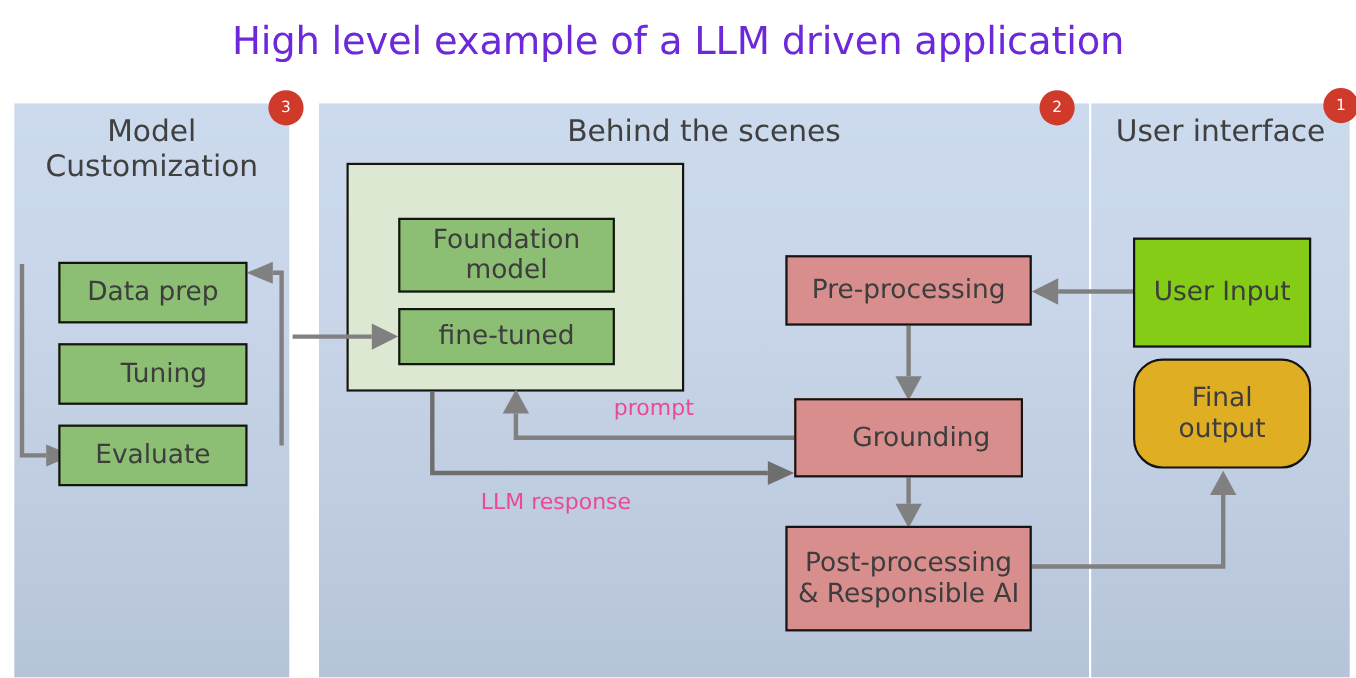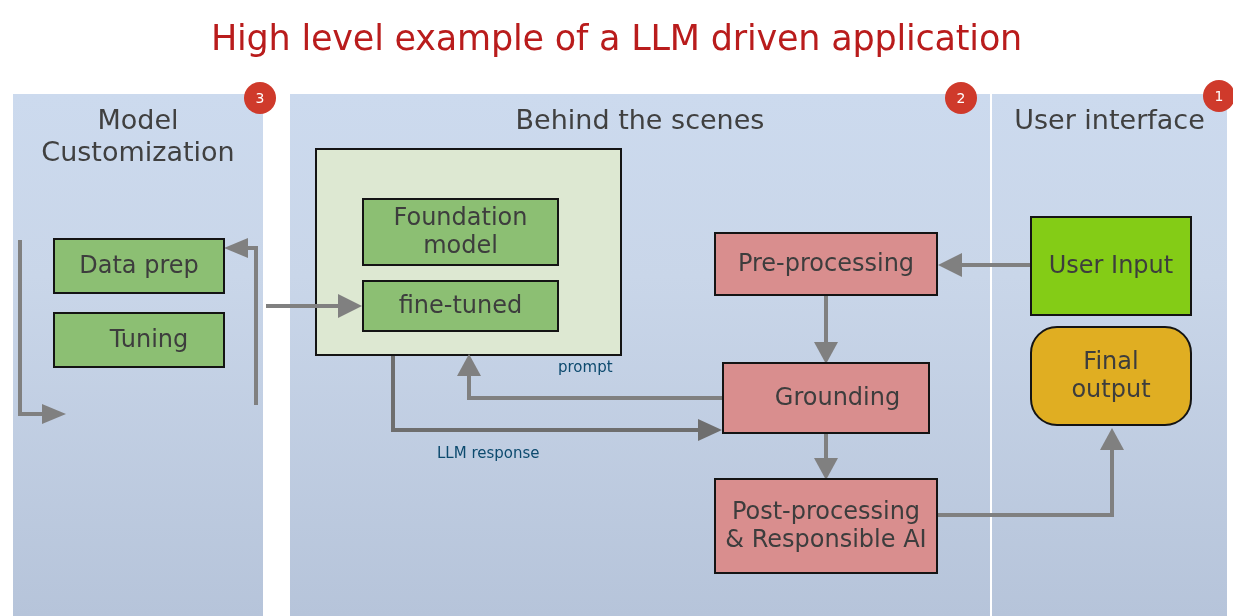--- a/index.html
+++ b/index.html
@@ -10,21 +10,21 @@
     overflow:hidden;
     position:relative;
   }
   #root{position:absolute;left:0;top:0;width:1233px;height:616px;}
 
   
   .title{
     position:absolute;left:0;top:18px;width:1233px;
     text-align:center;
     font-size:35px;
-    color:#b91c1c;
+    color:#6d28d9;
     font-family:"DejaVu Sans", sans-serif;
     font-weight:400;
     letter-spacing:-0.2px;
   }
 
   
   .panel{
     position:absolute;
     background:linear-gradient(180deg,#ccdaee 0%, #c9d6e9 35%, #b6c4da 100%);
   }
@@ -79,22 +79,22 @@
   .models-label{
     position:absolute;
     left:12px;top:8px;
     font-size:26px;
     color:#3d3d3d;
     font-family:"DejaVu Sans", sans-serif;
   }
 
   .edge-label{
     position:absolute;
-    font-size:15px;
-    color:#0c4a6e;
+    font-size:20px;
+    color:#ec4899;
     white-space:nowrap;
     z-index:25;
     font-family:"DejaVu Sans", sans-serif;
   }
 
   svg.wires{
     position:absolute;left:0;top:0;
     width:1233px;height:616px;
     z-index:15;
     pointer-events:none;
@@ -113,20 +113,21 @@
 
   <div class="panel" style="left:13px;top:94px;width:250px;height:522px;"></div>
   <div class="panel-title" style="left:13px;top:104px;width:250px;">
     <div>Model</div>
     <div>Customization</div>
   </div>
   <div class="badge" style="left:244px;top:82px;">3</div>
 
   <div class="box green" style="left:53px;top:238px;width:172px;height:56px;">Data prep</div>
   <div class="box green" style="left:53px;top:312px;width:172px;height:56px;padding-left:20px;">Tuning</div>
+  <div class="box green" style="left:53px;top:386px;width:172px;height:56px;">Evaluate</div>
 
   <div class="panel" style="left:290px;top:94px;width:700px;height:522px;"></div>
   <div class="panel-title" style="left:290px;top:104px;width:700px;">Behind the scenes</div>
   <div class="badge" style="left:945px;top:82px;">2</div>
 
   <div class="models-group" style="left:315px;top:148px;width:307px;height:208px;"></div>
   <div class="models-label" style="left:327px;top:158px;">Models</div>
 
   <div class="box green" style="left:362px;top:280px;width:197px;height:52px;">fine-tuned</div>
   <div class="box green" style="left:362px;top:198px;width:197px;height:68px;flex-direction:column;">

